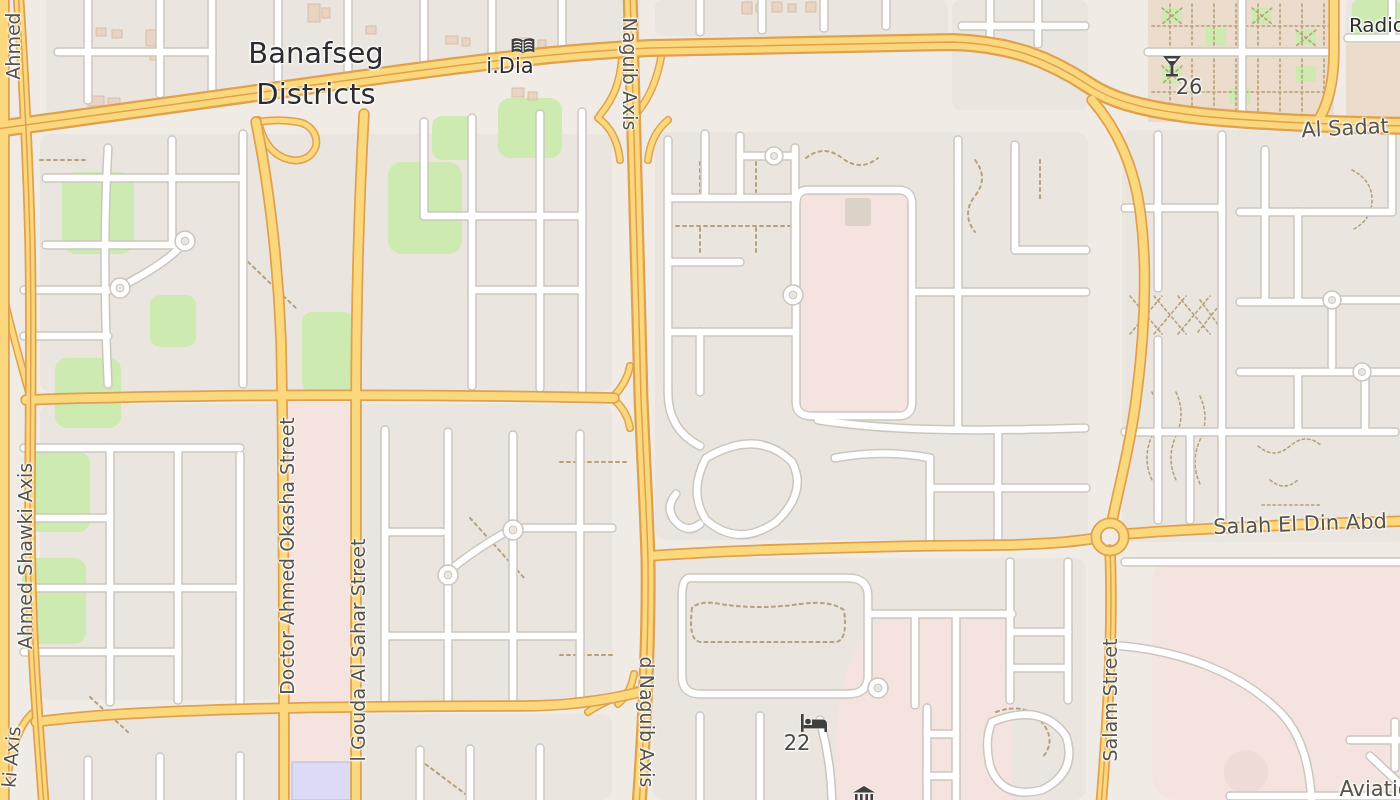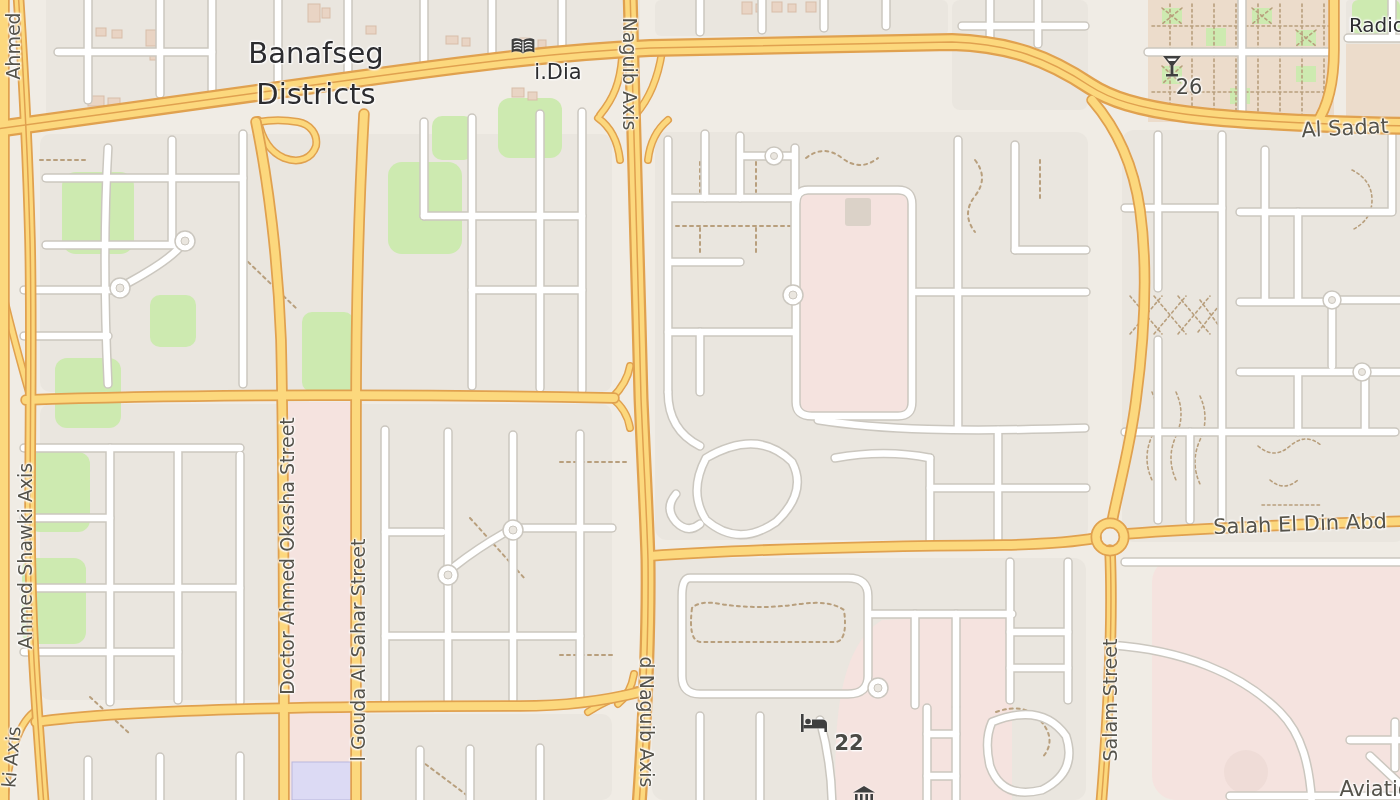--- a/index.html
+++ b/index.html
@@ -370,40 +370,40 @@
 </svg>
 
 <div class="lbl place" style="left:316px;top:74px;">Banafseg Districts</div>
 
 <div class="icon" style="left:510px;top:36px;">
   <svg width="26" height="20" viewBox="0 0 24 18">
     <path fill="currentColor" d="M12,4 C9,1.2 4,1.2 1.5,3 V15 C4,13.2 9,13.2 12,16 C15,13.2 20,13.2 22.5,15 V3 C20,1.2 15,1.2 12,4 Z"></path>
     <path stroke="#fff" stroke-width="1.1" fill="none" d="M12,4.5 V15 M3.5,5.5 C6,4.5 8.5,4.7 10.3,6 M3.5,8.5 C6,7.5 8.5,7.7 10.3,9 M3.5,11.5 C6,10.5 8.5,10.7 10.3,12 M20.5,5.5 C18,4.5 15.5,4.7 13.7,6 M20.5,8.5 C18,7.5 15.5,7.7 13.7,9 M20.5,11.5 C18,10.5 15.5,10.7 13.7,12"></path>
   </svg>
 </div>
-<div class="lbl poi" style="left:510px;top:72px;margin-left:48px;">i.Dia</div>
+<div class="lbl poi" style="left:510px;top:66px;">i.Dia</div>
 
 <div class="icon" style="left:1161px;top:55px;">
   <svg width="22" height="24" viewBox="0 0 22 24">
     <path fill="currentColor" d="M2,1 H20 L12.4,10.5 V19 H17 V21.5 H5 V19 H9.6 V10.5 Z"></path>
     <path fill="#fff" d="M6,3.5 H16 L14,6 H8 Z"></path>
   </svg>
 </div>
 <div class="lbl num" style="left:1189px;top:87px;">26</div>
 
 <div class="icon" style="left:800px;top:713px;">
   <svg width="28" height="22" viewBox="0 0 28 22">
     <rect fill="currentColor" x="1" y="1" width="2.6" height="18"></rect>
     <circle fill="currentColor" cx="8" cy="8.5" r="2.8"></circle>
     <path fill="currentColor" d="M12,6.5 H23 Q27,7 27,11 V13 H12 Z"></path>
     <rect fill="currentColor" x="3.5" y="12" width="23.5" height="3.4"></rect>
     <rect fill="currentColor" x="24.4" y="13" width="2.6" height="6"></rect>
   </svg>
 </div>
-<div class="lbl num" style="left:849px;top:743px;font-weight:bold;">22</div>
+<div class="lbl num" style="left:797px;top:743px;">22</div>
 
 <div class="icon" style="left:852px;top:786px;">
   <svg width="24" height="22" viewBox="0 0 24 22">
     <path fill="currentColor" d="M12,0 L23,6.5 H1 Z"></path>
     <rect fill="currentColor" x="3" y="8" width="2.6" height="8"></rect>
     <rect fill="currentColor" x="8" y="8" width="2.6" height="8"></rect>
     <rect fill="currentColor" x="13.4" y="8" width="2.6" height="8"></rect>
     <rect fill="currentColor" x="18.4" y="8" width="2.6" height="8"></rect>
     <rect fill="currentColor" x="1.5" y="17" width="21" height="2.2"></rect>
     <rect fill="currentColor" x="0" y="20" width="24" height="2"></rect>

